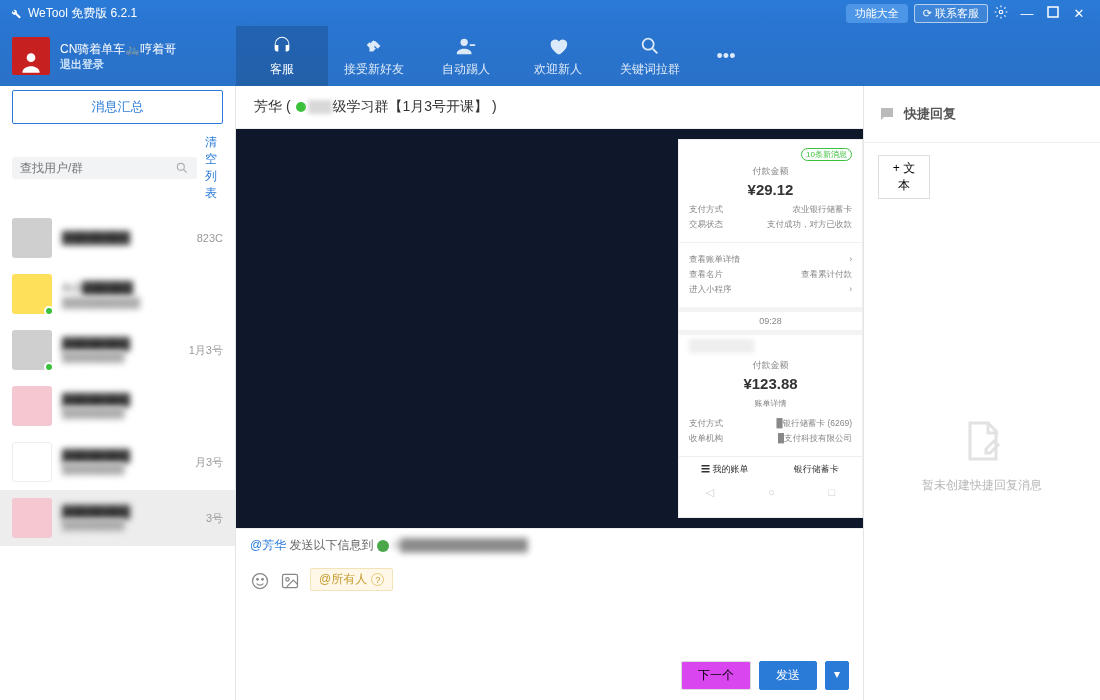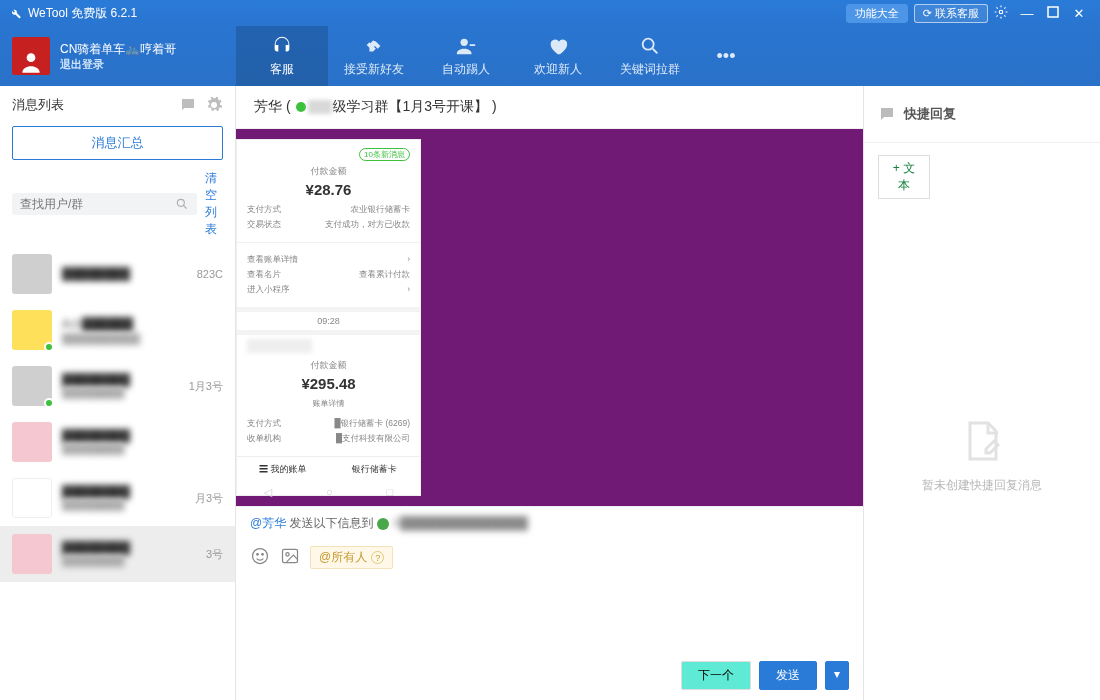--- a/index.html
+++ b/index.html
@@ -53,52 +53,52 @@
 .conv .ctext { flex: 1; min-width: 0; }
 .conv .cname { font-size: 12px; color: #333; white-space: nowrap; overflow: hidden; text-overflow: ellipsis; filter: blur(3px); }
 .conv .csub { font-size: 11px; color: #aaa; white-space: nowrap; overflow: hidden; text-overflow: ellipsis; filter: blur(3px); }
 .conv .ctime { font-size: 11px; color: #999; margin-left: 6px; }
 
 
 .chat { flex: 1; display: flex; flex-direction: column; border-right: 1px solid #e5e5e5; min-width: 0; }
 .chat-head { padding: 12px 18px; font-size: 14px; color: #333; border-bottom: 1px solid #f0f0f0; }
 .chat-head .dot2 { display:inline-block; width:10px; height:10px; background:#3cc13c; border-radius:50%; vertical-align:middle; margin:0 2px; }
 .chat-head .red { display:inline-block; width:24px; height:14px; background:#d8d8d8; filter:blur(2px); vertical-align:middle; }
-.chat-body { flex: 1; background: #701a75; display: flex; justify-content: flex-start; padding: 10px 0; overflow: hidden; }
+.chat-body { flex: 1; background: #0f172a; display: flex; justify-content: flex-end; padding: 10px 0; overflow: hidden; }
 .phone { width: 185px; background: #fff; border: 1px solid #eee; font-size: 9px; color: #333; }
 .phone .pad { padding: 8px 10px; }
 .phone .badge { float:right; color:#3cc13c; border:1px solid #3cc13c; border-radius:8px; padding:0 4px; font-size:8px; }
 .phone .lbl { text-align:center; color:#888; font-size:9px; }
 .phone .amt { text-align:center; font-size:15px; font-weight:600; margin:3px 0 6px; }
 .phone .row { display:flex; justify-content:space-between; color:#888; font-size:8.5px; margin:3px 0; }
 .phone .sep { height:5px; background:#f3f3f3; }
 .phone .nav2 { display:flex; border-top:1px solid #eee; }
 .phone .nav2 div { flex:1; text-align:center; padding:6px 0; font-size:9px; }
 .phone .sys { display:flex; justify-content:space-around; padding:4px 0; color:#ccc; font-size:11px; }
 
 .reply-bar { border-top: 1px solid #eee; padding: 8px 14px; font-size: 12px; color: #666; }
 .reply-bar .at { color: #2a7bd8; }
 .reply-bar .globe { display:inline-block; width:12px; height:12px; background:#4aa84a; border-radius:50%; vertical-align:middle; }
 .reply-bar .blr { filter: blur(3px); color:#888; }
 .input-area { padding: 6px 14px 0; }
-.input-tools { display: flex; align-items: flex-start; gap: 10px; margin-bottom: 24px; }
+.input-tools { display: flex; align-items: flex-end; gap: 10px; margin-bottom: 2px; }
 .input-tools .ticon { width: 20px; height: 20px; color: #888; cursor: pointer; }
 .mention-chip { background: #fff8e8; border: 1px solid #f2e3b8; color: #c59a2f; font-size: 12px; padding: 2px 8px; border-radius: 2px; display:inline-flex; align-items:center; gap:4px; }
 .mention-chip .q { width:13px; height:13px; border:1px solid #e5c877; border-radius:50%; display:inline-flex; align-items:center; justify-content:center; font-size:9px; color:#c59a2f; }
 .input-box { height: 60px; }
 .send-row { display: flex; justify-content: flex-end; gap: 8px; padding: 8px 14px 10px; }
-.btn { font-size: 12px; padding: 5px 16px; border-radius: 2px; cursor: pointer; border: 1px solid #ddd; background: #5eead4; }
+.btn { font-size: 12px; padding: 5px 16px; border-radius: 2px; cursor: pointer; border: 1px solid #ddd; background: #d946ef; }
 .btn.primary { background: #2a7bd8; color: #fff; border-color: #2a7bd8; }
 .btn.caret { padding: 5px 8px; }
 
 
 .quick { width: 236px; display: flex; flex-direction: column; }
 .quick-head { padding: 19px 14px; display: flex; align-items: center; font-size: 13px; color: #555; border-bottom: 1px solid #f0f0f0; font-weight: bold; }
 .quick-head .qicon { width: 18px; height: 18px; color: #bbb; margin-right: 8px; }
-.add-text { margin: 12px 14px; border: 1px solid #ddd; font-size: 12px; padding: 4px 8px; width: 52px; text-align: center; cursor: pointer; color: #15803d; }
+.add-text { margin: 12px 14px; border: 1px solid #ddd; font-size: 12px; padding: 4px 8px; width: 52px; text-align: center; cursor: pointer; color: #000000; }
 .quick-empty { flex: 1; display: flex; flex-direction: column; align-items: center; justify-content: center; color: #b8b8b8; font-size: 12px; }
 .quick-empty .eicon { width: 48px; height: 48px; margin-bottom: 12px; color: #e2e2e2; }
 </style>
 </head>
 <body>
 
 <div class="app">
 
   <div class="titlebar">
     <svg class="logo-icon" viewBox="0 0 24 24" fill="#fff">
@@ -173,30 +173,20 @@
       </div>
       <div class="nav-item more">
         <span>•••</span>
       </div>
     </div>
   </div>
 
   <div class="body">
 
     <div class="sidebar">
-      <div class="sb-head">
-        <span>消息列表</span>
-        <span class="sp"></span>
-        <svg class="hicon" viewBox="0 0 24 24" fill="currentColor">
-            <path d="M4 4h16v12H7l-3 3V4z"></path>
-          </svg>
-        <svg class="hicon" viewBox="0 0 24 24" fill="currentColor">
-            <path d="M12 8a4 4 0 100 8 4 4 0 000-8zm9 4l2 1-1 3-2-1a8 8 0 01-2 2l1 2-3 1-1-2a8 8 0 01-3 0l-1 2-3-1 1-2a8 8 0 01-2-2l-2 1-1-3 2-1a8 8 0 010-3l-2-1 1-3 2 1a8 8 0 012-2L7 2l3-1 1 2a8 8 0 013 0l1-2 3 1-1 2a8 8 0 012 2l2-1 1 3-2 1a8 8 0 010 3z"></path>
-          </svg>
-      </div>
       <div class="summary-btn">消息汇总</div>
       <div class="search-row">
         <div class="search-box">
           <input placeholder="查找用户/群" style="">
           <svg class="sicon" viewBox="0 0 24 24" fill="none" stroke="currentColor" stroke-width="2">
               <circle cx="10" cy="10" r="6"></circle>
               <path d="M15 15l5 5"></path>
             </svg>
         </div>
         <span class="clear-link">清空列表</span>
@@ -257,21 +247,21 @@
     <div class="chat">
       <div class="chat-head">
         <span>芳华 ( </span><span class="dot2"></span><span class="red"></span><span>级学习群【1月3号开课】</span><span> )</span>
       </div>
       <div class="chat-body">
         <div class="phone">
           <div class="pad">
             <span class="badge">10条新消息</span>
             <div style="clear:both;height:4px"></div>
             <div class="lbl">付款金额</div>
-            <div class="amt">¥28.76</div>
+            <div class="amt">¥29.12</div>
             <div class="row">
                 <span>支付方式</span>
                 <span>农业银行储蓄卡</span>
               </div>
             <div class="row">
                 <span>交易状态</span>
                 <span>支付成功，对方已收款</span>
               </div>
           </div>
           <div style="border-top:1px solid #f0f0f0"></div>
@@ -288,21 +278,21 @@
                 <span>进入小程序</span>
                 <span>›</span>
               </div>
           </div>
           <div class="sep"></div>
           <div class="lbl" style="padding:4px 0">09:28</div>
           <div class="sep"></div>
           <div class="pad" style="padding-top:4px">
             <div style="height:14px;background:#eee;width:40%;filter:blur(2px);margin-bottom:6px"></div>
             <div class="lbl">付款金额</div>
-            <div class="amt">¥295.48</div>
+            <div class="amt">¥123.88</div>
             <div class="lbl" style="font-size:8px">账单详情</div>
             <div style="height:6px"></div>
             <div class="row">
                 <span>支付方式</span>
                 <span>█银行储蓄卡 (6269)</span>
               </div>
             <div class="row">
                 <span>收单机构</span>
                 <span>█支付科技有限公司</span>
               </div>

